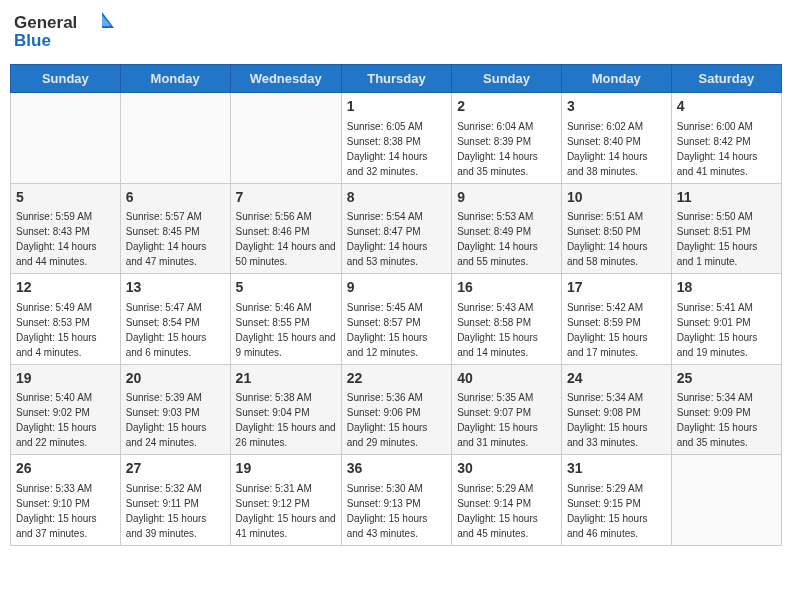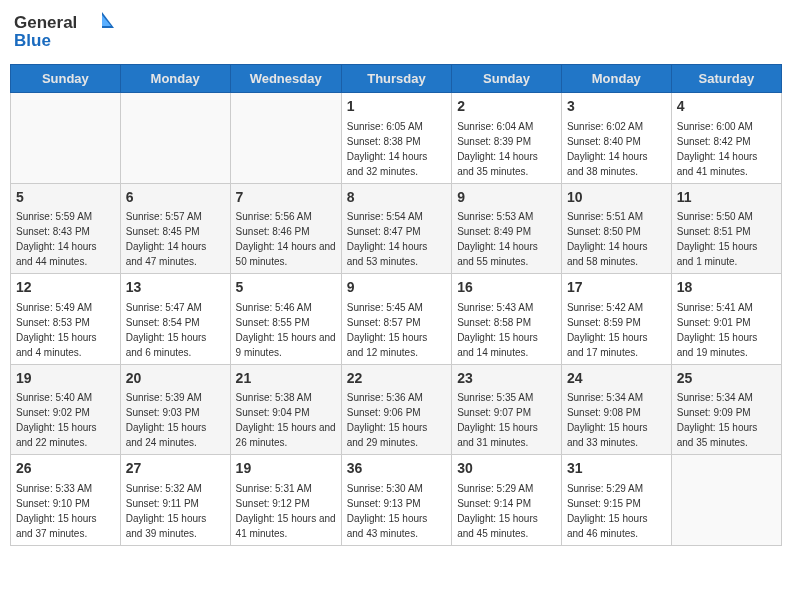--- a/index.html
+++ b/index.html
@@ -201,21 +201,21 @@
         </td>
         <td>
           <span class="day-number">21</span>
           <div class="day-info">Sunrise: 5:38 AM<br>Sunset: 9:04 PM<br>Daylight: 15 hours and 26 minutes.</div>
         </td>
         <td>
           <span class="day-number">22</span>
           <div class="day-info">Sunrise: 5:36 AM<br>Sunset: 9:06 PM<br>Daylight: 15 hours and 29 minutes.</div>
         </td>
         <td>
-          <span class="day-number">23</span>
+          <span class="day-number">40</span>
           <div class="day-info">Sunrise: 5:35 AM<br>Sunset: 9:07 PM<br>Daylight: 15 hours and 31 minutes.</div>
         </td>
         <td>
           <span class="day-number">24</span>
           <div class="day-info">Sunrise: 5:34 AM<br>Sunset: 9:08 PM<br>Daylight: 15 hours and 33 minutes.</div>
         </td>
         <td>
           <span class="day-number">25</span>
           <div class="day-info">Sunrise: 5:34 AM<br>Sunset: 9:09 PM<br>Daylight: 15 hours and 35 minutes.</div>
         </td>

